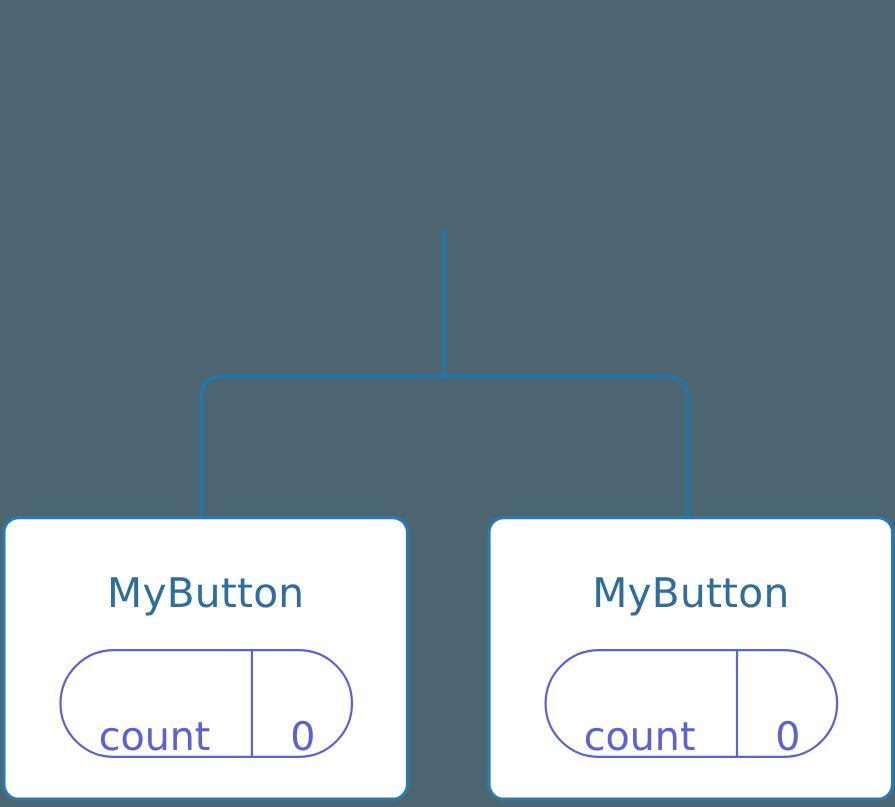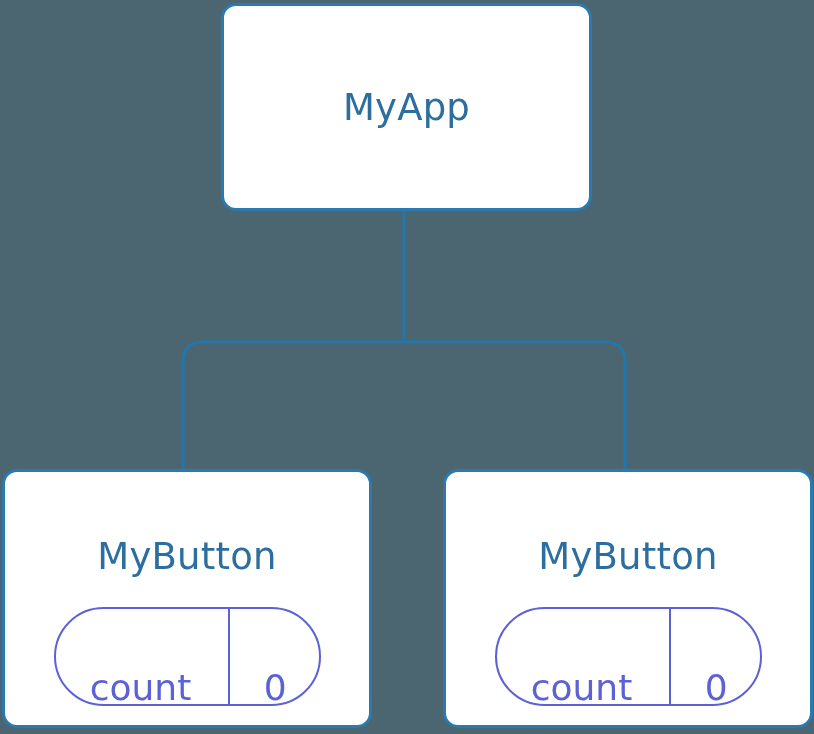--- a/index.html
+++ b/index.html
@@ -61,21 +61,21 @@
     width: 370px;
     height: 259px;
   }
   #node-child-1 {
     left: 443px;
     top: 469px;
     width: 370px;
     height: 259px;
   }
   .child-title {
-    margin-top: 66px;
+    margin-top: 49px;
   }
   .state-pill {
     margin-top: 32px;
     height: 99px;
     width: 267px;
     position: relative;
   }
   .pill-shape {
     position: absolute;
     left: 0;
@@ -124,23 +124,20 @@
 <div id="stage">
 
   <svg id="connectors" viewBox="0 0 814 734" width="814" height="734" xmlns="http://www.w3.org/2000/svg" aria-hidden="true">
 
     <path d="M 404 209 L 404 342" fill="none" stroke="#2276ab" stroke-width="3.2" stroke-linecap="butt"></path>
 
     <path d="M 404 342 L 203 342 Q 183 342 183 362 L 183 471" fill="none" stroke="#2276ab" stroke-width="3.2" stroke-linecap="butt" stroke-linejoin="round"></path>
     <path d="M 404 342 L 605 342 Q 625 342 625 362 L 625 471" fill="none" stroke="#2276ab" stroke-width="3.2" stroke-linecap="butt" stroke-linejoin="round"></path>
   </svg>
 
-  <div class="node" id="node-root">
-    <div class="node-title">MyApp</div>
-  </div>
 
   <div class="node" id="node-child-0">
     <div class="node-title child-title">MyButton</div>
     <div class="state-pill">
       <div class="pill-shape"></div>
       <div class="pill-inner">
         <div class="pill-key">count</div>
         <div class="pill-divider"></div>
         <div class="pill-value">0</div>
       </div>

